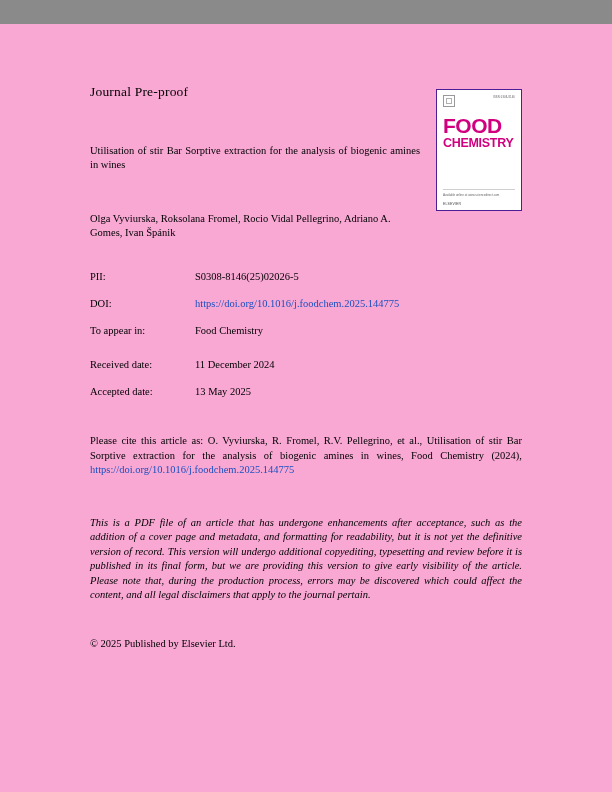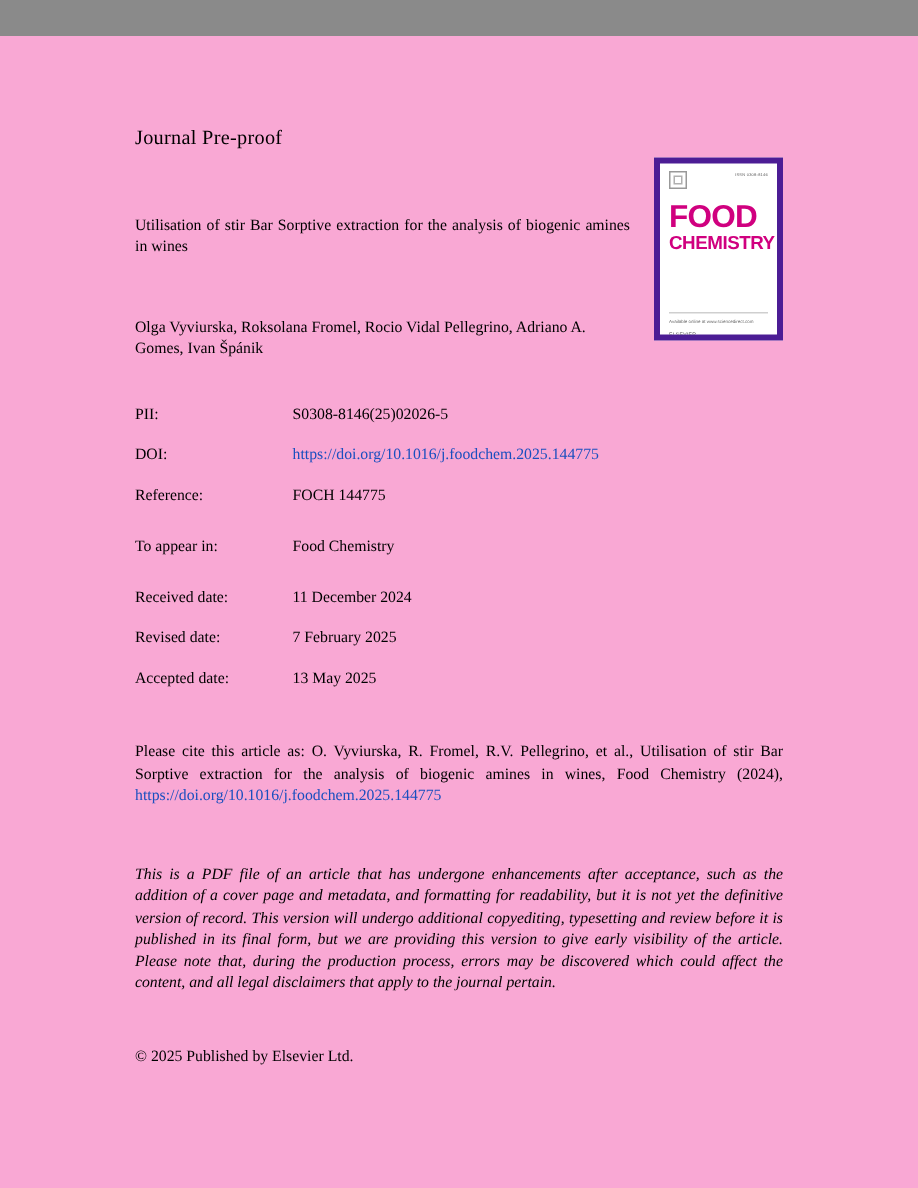--- a/index.html
+++ b/index.html
@@ -29,24 +29,24 @@
     font-size: 13.5px;
     letter-spacing: 0.2px;
     color: #000;
     margin: 0 0 44px 0;
   }
 
   
   .cover {
     position: absolute;
     right: 0px;
-    top: 21px;
+    top: 5px;
     width: 86px;
     height: 122px;
-    border: 4px solid #4c1d95;
+    border: 1px solid #4c1d95;
     background: #ffffff;
     box-sizing: border-box;
     overflow: hidden;
   }
   .cover-top {
     position: absolute;
     top: 5px;
     left: 6px;
     right: 6px;
     height: 14px;
@@ -216,36 +216,28 @@
       <tbody>
           <tr>
         <td class="label">PII:</td>
         <td>S0308-8146(25)02026-5</td>
       </tr>
       <tr>
         <td class="label">DOI:</td>
         <td class="link">https://doi.org/10.1016/j.foodchem.2025.144775</td>
       </tr>
       <tr class="gap">
-        <td class="label">Reference:</td>
-        <td>FOCH 144775</td>
-      </tr>
-      <tr class="gap">
         <td class="label">To appear in:</td>
         <td class="ital">Food Chemistry</td>
       </tr>
       <tr>
         <td class="label">Received date:</td>
         <td>11 December 2024</td>
       </tr>
       <tr>
-        <td class="label">Revised date:</td>
-        <td>7 February 2025</td>
-      </tr>
-      <tr>
         <td class="label">Accepted date:</td>
         <td>13 May 2025</td>
       </tr>
     </tbody>
       </table>
 
     <div class="cite">
       <span>Please cite this article as: O. Vyviurska, R. Fromel, R.V. Pellegrino, et al., Utilisation of stir Bar Sorptive extraction for the analysis of biogenic amines in wines, </span><span class="ital">Food Chemistry</span><span> (2024), </span><span class="link">https://doi.org/10.1016/j.foodchem.2025.144775</span>
     </div>
 

